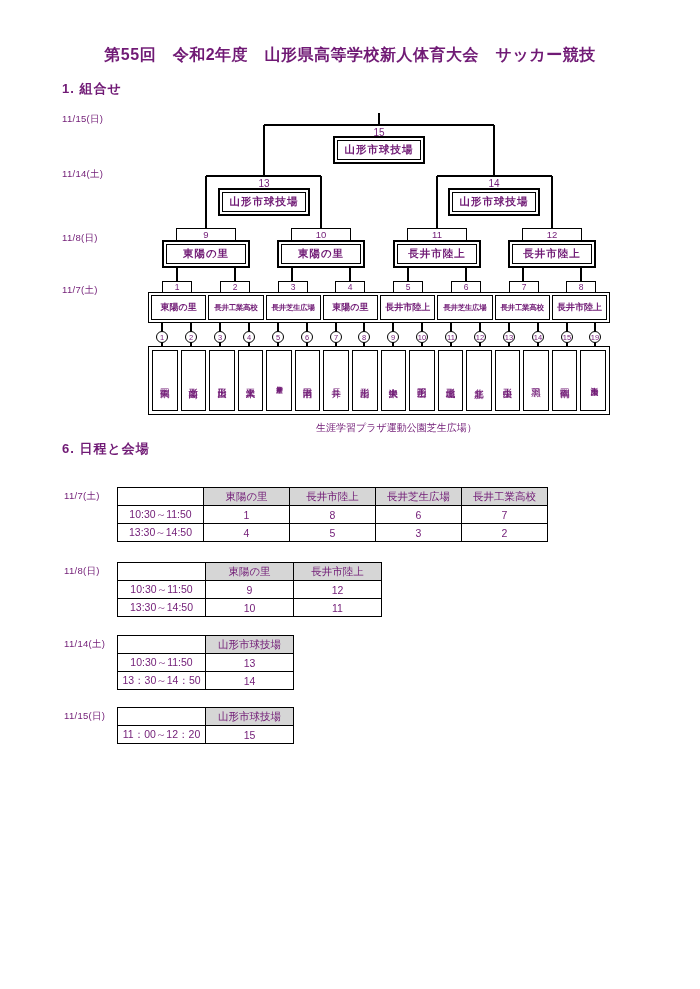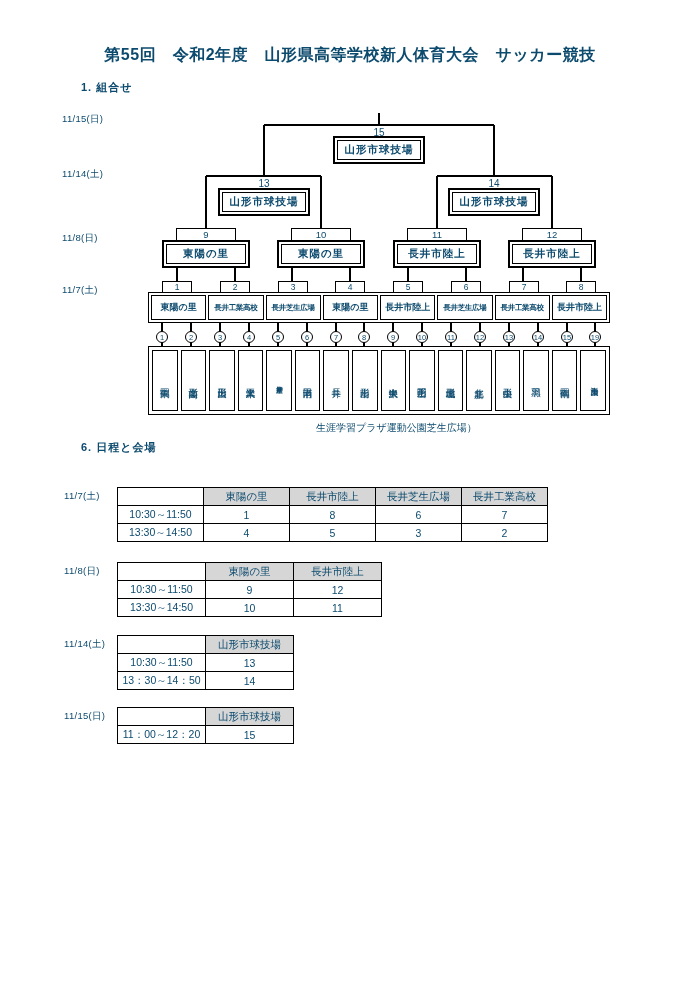--- a/index.html
+++ b/index.html
@@ -1,25 +1,25 @@
 <!DOCTYPE html>
 <html><head>
 <meta charset="utf-8">
 <style>
   html,body { margin:0; padding:0; background:#ffffff; }
   #page {
     position:relative; width:672px; height:989px; background:#ffffff;
-    font-family:"Liberation Sans","DejaVu Sans",sans-serif; color:#0c4a6e;
+    font-family:"Liberation Sans","DejaVu Sans",sans-serif; color:#701a75;
     overflow:hidden;
   }
 
   
   .doc-title { position:absolute; top:45px; left:0; width:700px; text-align:center;
     font-size:16px; font-weight:bold; letter-spacing:0.5px; }
-  .sec-h { position:absolute; font-weight:bold; font-size:11px; letter-spacing:1px;margin-left:19px; }
+  .sec-h { position:absolute; font-weight:bold; font-size:13px; letter-spacing:1px; }
 
   
   .datelabel { position:absolute; left:62px; font-size:9.5px; letter-spacing:0.3px; }
 
   
   svg.lines { position:absolute; left:0; top:0; }
   svg.lines line { stroke:#000; stroke-width:1.4; shape-rendering:crispEdges; }
 
   
   .numtext { position:absolute; width:30px; text-align:center; font-size:10px; }

